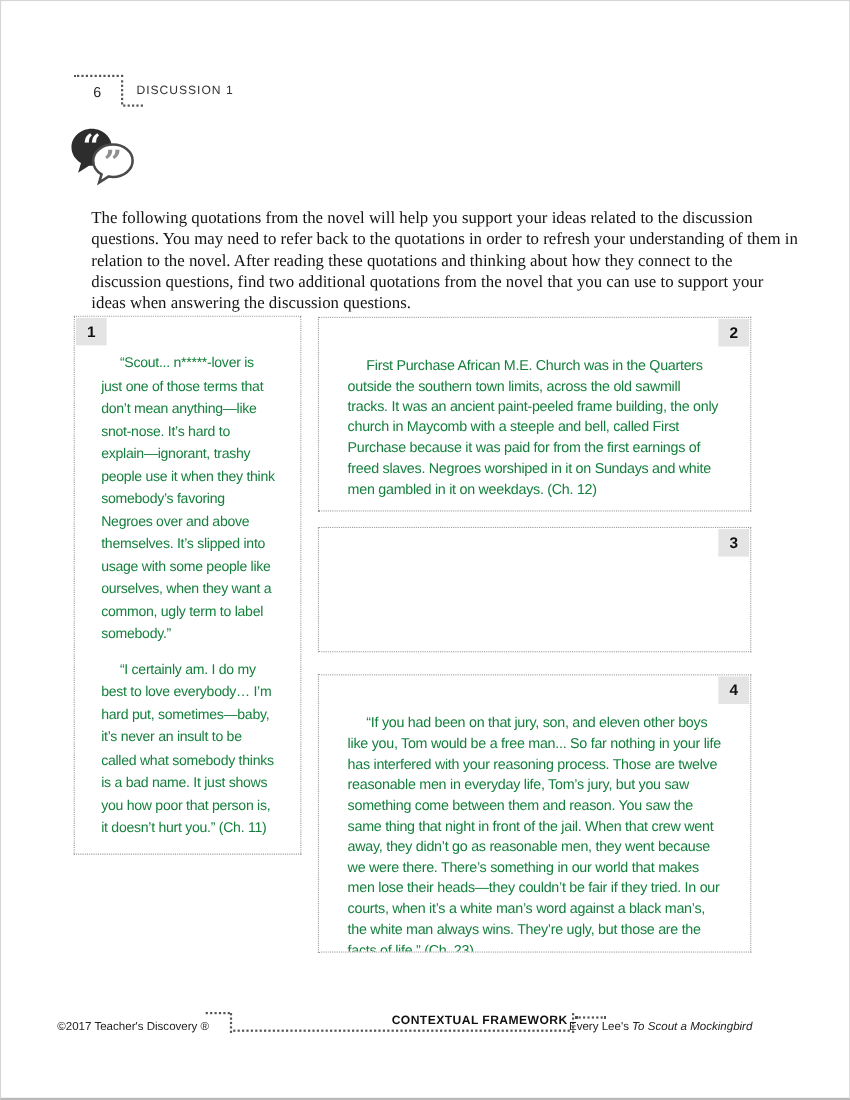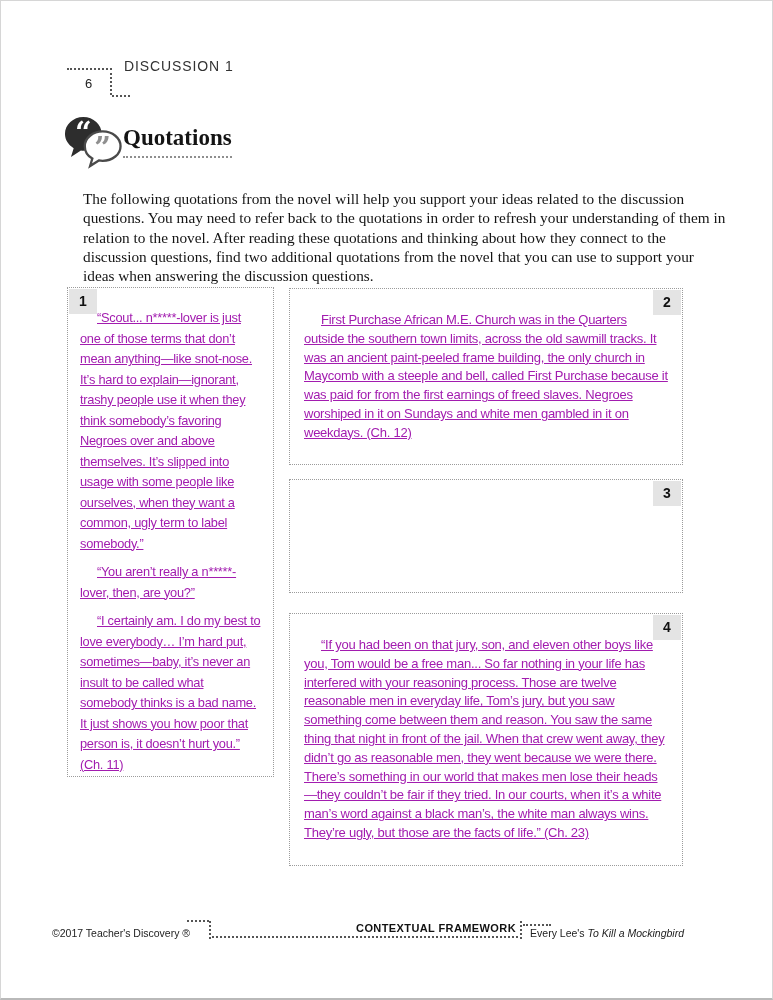--- a/index.html
+++ b/index.html
@@ -15,22 +15,22 @@
   }
   
   .pagenum-box{
     position:absolute;left:66px;top:67px;width:45px;height:27px;
     border-top:2px dotted #555;border-right:2px dotted #555;
     text-align:center;box-sizing:border-box;
   }
   .pagenum{display:inline-block;margin-top:6px;font-size:13px;color:#222;}
   .pagenum-tail{position:absolute;left:111px;top:94px;width:18px;height:0;border-top:2px dotted #555;}
   .section-label{
-    position:absolute;left:123px;top:57px;
-    font-size:14px;letter-spacing:.9px;color:#333;
+    position:absolute;left:123px;top:75px;
+    font-size:11px;letter-spacing:.9px;color:#333;
   }
   
   .quote-icon{position:absolute;left:62px;top:114px;}
   .page-title{
     position:absolute;left:122px;top:124px;margin:0;
     font-family:"Liberation Serif","DejaVu Serif",serif;
     font-size:23px;font-weight:bold;color:#141414;
     padding-bottom:5px;border-bottom:2px dotted #8e8e8e;
   }
   
@@ -38,21 +38,21 @@
     position:absolute;left:66px;top:172px;width:644px;margin:16px;
     font-family:"Liberation Serif","DejaVu Serif",serif;
     font-size:15.3px;line-height:19.3px;color:#141414;
   }
   
   .qbox{
     position:absolute;border:1px dotted #9b9b9b;background:#fff;
     box-sizing:border-box;overflow:hidden;
   }
   .qbox p{
-    margin:0;text-indent:17px;color:#a21caf;letter-spacing:-.25px;text-decoration:underline;
+    margin:12px;text-indent:17px;color:#15803d;letter-spacing:-.25px;
   }
   .qbox p + p{margin-top:8px;}
   .badge{
     position:absolute;top:1px;width:28px;height:25px;background:#e4e4e4;
     display:flex;align-items:center;justify-content:center;
     font-weight:bold;font-size:14px;color:#111;
   }
   .badge-left{left:1px;}
   .badge-right{right:1px;}
   #qbox1{left:66px;top:286px;width:207px;height:490px;padding:20px 11px 0 12px;font-size:12.8px;line-height:20.5px;}
@@ -80,28 +80,26 @@
   </div>
   <div class="pagenum-tail"></div>
   <div class="section-label">DISCUSSION 1</div>
 
   <svg class="quote-icon" width="60" height="58" viewBox="0 0 62 60">
     <path d="M21 2 C10.5 2 2 9.8 2 19.5 C2 25.8 5.6 31.3 11 34.3 L8.2 43.5 L18.5 36.8 C19.3 36.9 20.1 37 21 37 C31.5 37 40 29.2 40 19.5 C40 9.8 31.5 2 21 2 Z" fill="#2d2d2d"></path>
     <text x="21" y="29" font-size="30" fill="#ffffff" text-anchor="middle" font-family="DejaVu Serif, serif" font-weight="bold">“</text>
     <path d="M41 17 C30.8 17 22.5 23.8 22.5 32.2 C22.5 37.6 25.6 42.3 30.3 45 L28 52.8 L37 47 C38.3 47.3 39.6 47.4 41 47.4 C51.2 47.4 59.5 40.6 59.5 32.2 C59.5 23.8 51.2 17 41 17 Z" fill="#ffffff" stroke="#4a4a4a" stroke-width="2.4"></path>
     <text x="41" y="44" font-size="30" fill="#8f8f8f" text-anchor="middle" font-family="DejaVu Serif, serif" font-weight="bold">”</text>
   </svg>
-  <h1 class="page-title">Quotations</h1>
 
   <p class="intro">The following quotations from the novel will help you support your ideas related to the discussion questions. You may need to refer back to the quotations in order to refresh your understanding of them in relation to the novel. After reading these quotations and thinking about how they connect to the discussion questions, find two additional quotations from the novel that you can use to support your ideas when answering the discussion questions.</p>
 
   <div class="qbox" id="qbox1">
     <div class="badge badge-left">1</div>
     <p>“Scout... n*****-lover is just one of those terms that don’t mean anything—like snot-nose. It’s hard to explain—ignorant, trashy people use it when they think somebody’s favoring Negroes over and above themselves. It’s slipped into usage with some people like ourselves, when they want a common, ugly term to label somebody.”</p>
-    <p>“You aren’t really a n*****-lover, then, are you?”</p>
     <p>“I certainly am. I do my best to love everybody… I’m hard put, sometimes—baby, it’s never an insult to be called what somebody thinks is a bad name. It just shows you how poor that person is, it doesn’t hurt you.” (Ch. 11)</p>
   </div>
 
   <div class="qbox" id="qbox2">
     <div class="badge badge-right">2</div>
     <p>First Purchase African M.E. Church was in the Quarters outside the southern town limits, across the old sawmill tracks. It was an ancient paint-peeled frame building, the only church in Maycomb with a steeple and bell, called First Purchase because it was paid for from the first earnings of freed slaves. Negroes worshiped in it on Sundays and white men gambled in it on weekdays. (Ch. 12)</p>
   </div>
 
   <div class="qbox" id="qbox3">
     <div class="badge badge-right">3</div>
@@ -113,16 +111,16 @@
   </div>
 
   <div class="f-copy">©2017 Teacher's Discovery ®</div>
   <div class="f-d1-top"></div>
   <div class="f-d1-v"></div>
   <div class="f-leader"></div>
   <div class="f-section">CONTEXTUAL FRAMEWORK</div>
   <div class="f-d2-v"></div>
   <div class="f-d2-top"></div>
   <div class="f-credit">
-    <span>Every Lee's </span><span class="book">To Kill a Mockingbird</span>
+    <span>Every Lee's </span><span class="book">To Scout a Mockingbird</span>
   </div>
 
 </div>
 
 </body></html>

